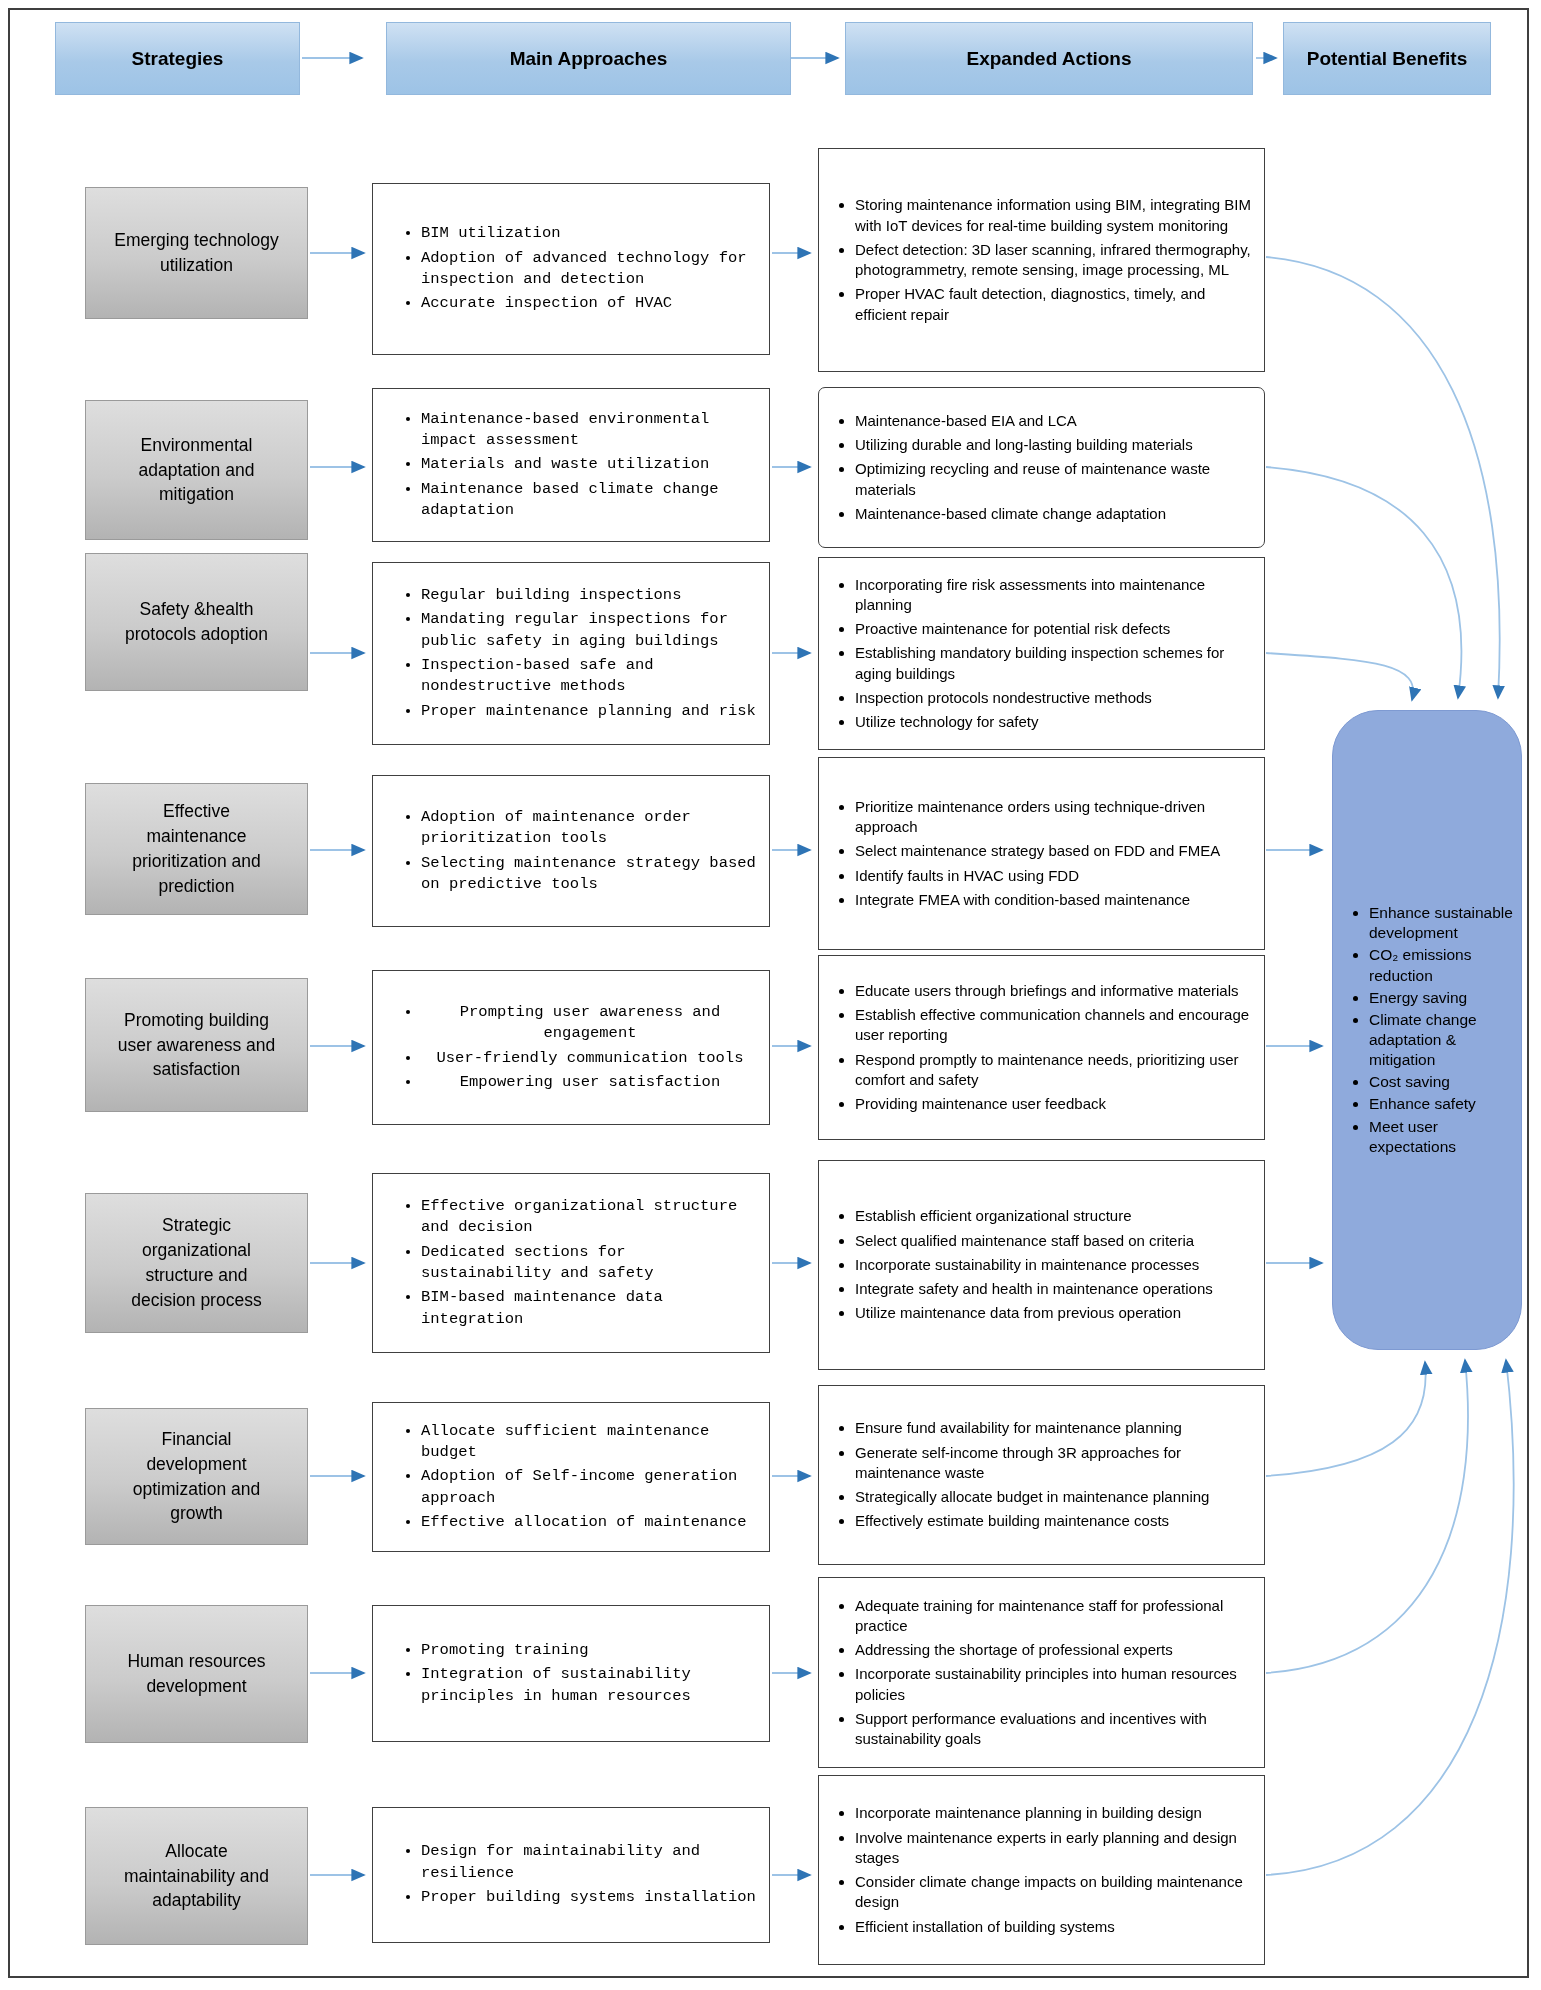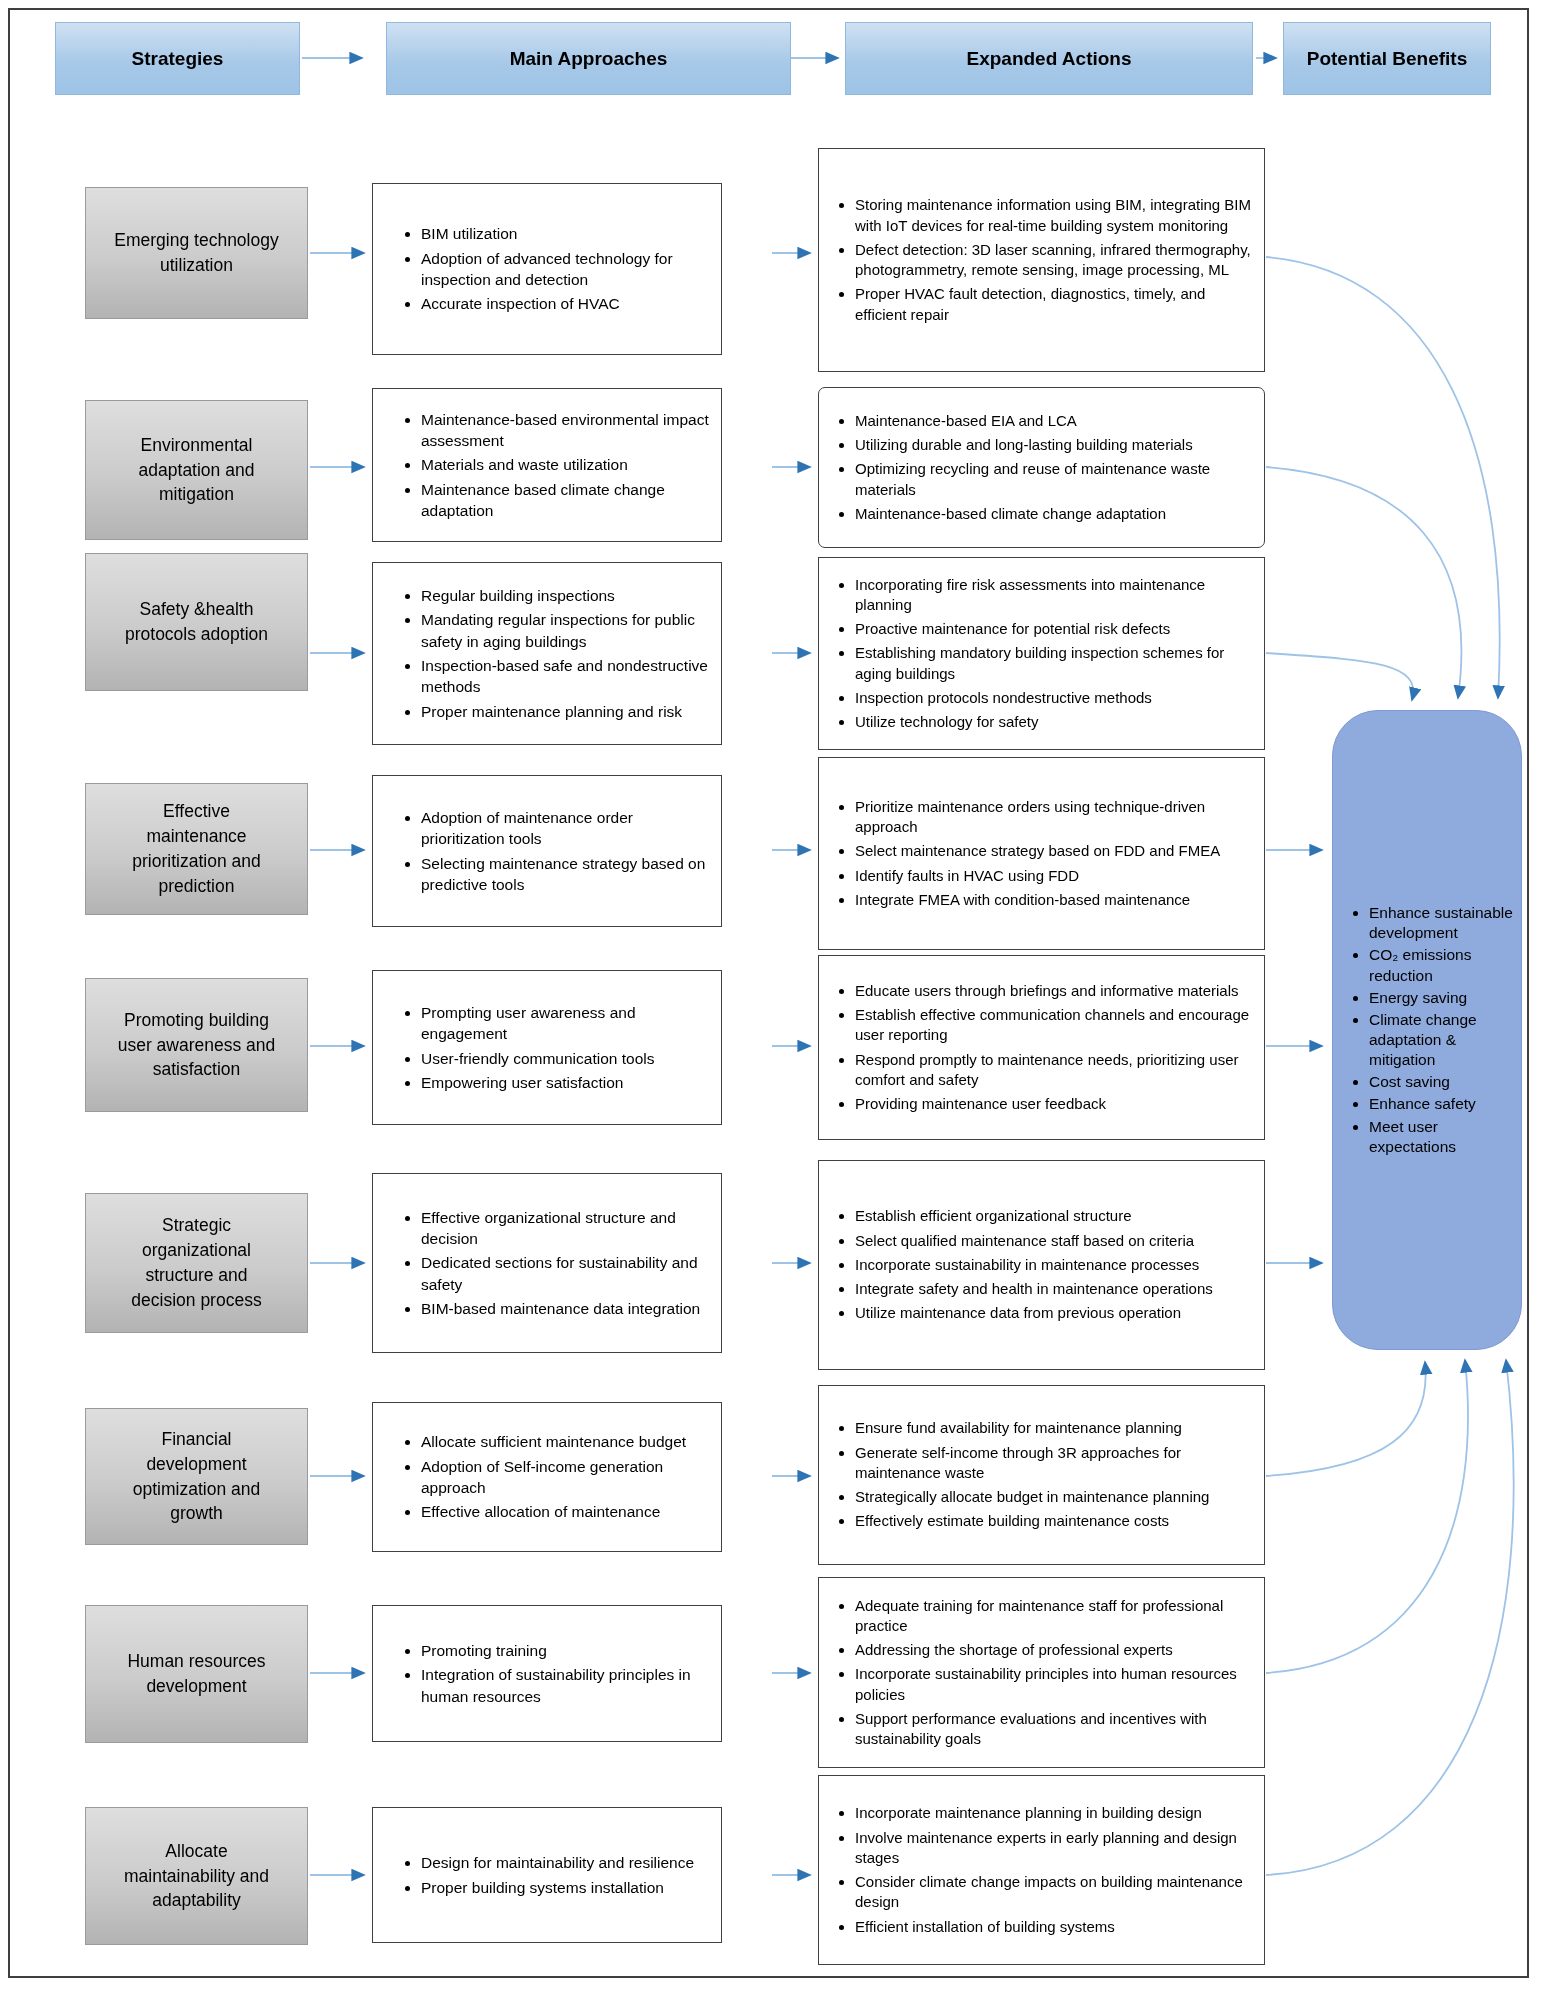--- a/index.html
+++ b/index.html
@@ -25,21 +25,21 @@
     display:flex; align-items:center; justify-content:center; text-align:center;
     font-size:17.5px; line-height:1.42; padding:0 28px;
     background:linear-gradient(#dedede 0%, #cbcbcb 55%, #b3b3b3 100%);
     border:1px solid #9a9a9a;
   }
   .wbox {
     position:absolute; background:#ffffff; border:1.6px solid #404040; box-sizing:border-box;
     display:flex; flex-direction:column; justify-content:center;
   }
   .wbox ul { margin:0; list-style:disc; }
-  .appr { left:372px; width:350px; }
+  .appr { left:372px; width:398px;font-family:Liberation Mono, monospace; }
   .appr ul { padding:6px 10px 6px 48px; }
   .appr li { font-size:15.5px; line-height:1.38; margin:3px 0; }
   .act  { left:818px; width:447px; }
   .act ul { padding:6px 8px 6px 36px; }
   .act li { font-size:15px; line-height:1.35; margin:4px 0; }
 
   .benefits {
     position:absolute; left:1332px; top:710px; width:190px; height:640px;
     background:#8faadc; border:1px solid #7e9ad2; border-radius:46px; box-sizing:border-box;
     display:flex; flex-direction:column; justify-content:center;
@@ -181,21 +181,21 @@
         <li>Prioritize maintenance orders using technique-driven approach</li>
         <li>Select maintenance strategy based on FDD and FMEA</li>
         <li>Identify faults in HVAC using FDD</li>
         <li>Integrate FMEA with condition-based maintenance</li>
       </ul>
   </div>
 
   <div class="strat" style="top:978px;height:134px;">
     <span>Promoting building user awareness and satisfaction</span>
   </div>
-  <div class="wbox appr" style="top:970px;height:155px;">
+  <div class="wbox appr" style="top:970px;height:155px;text-align:center;">
     <ul>
         <li>Prompting user awareness and engagement</li>
         <li>User-friendly communication tools</li>
         <li>Empowering user satisfaction</li>
       </ul>
   </div>
   <div class="wbox act" style="top:955px;height:185px;">
     <ul>
         <li>Educate users through briefings and informative materials</li>
         <li>Establish effective communication channels and encourage user reporting</li>

